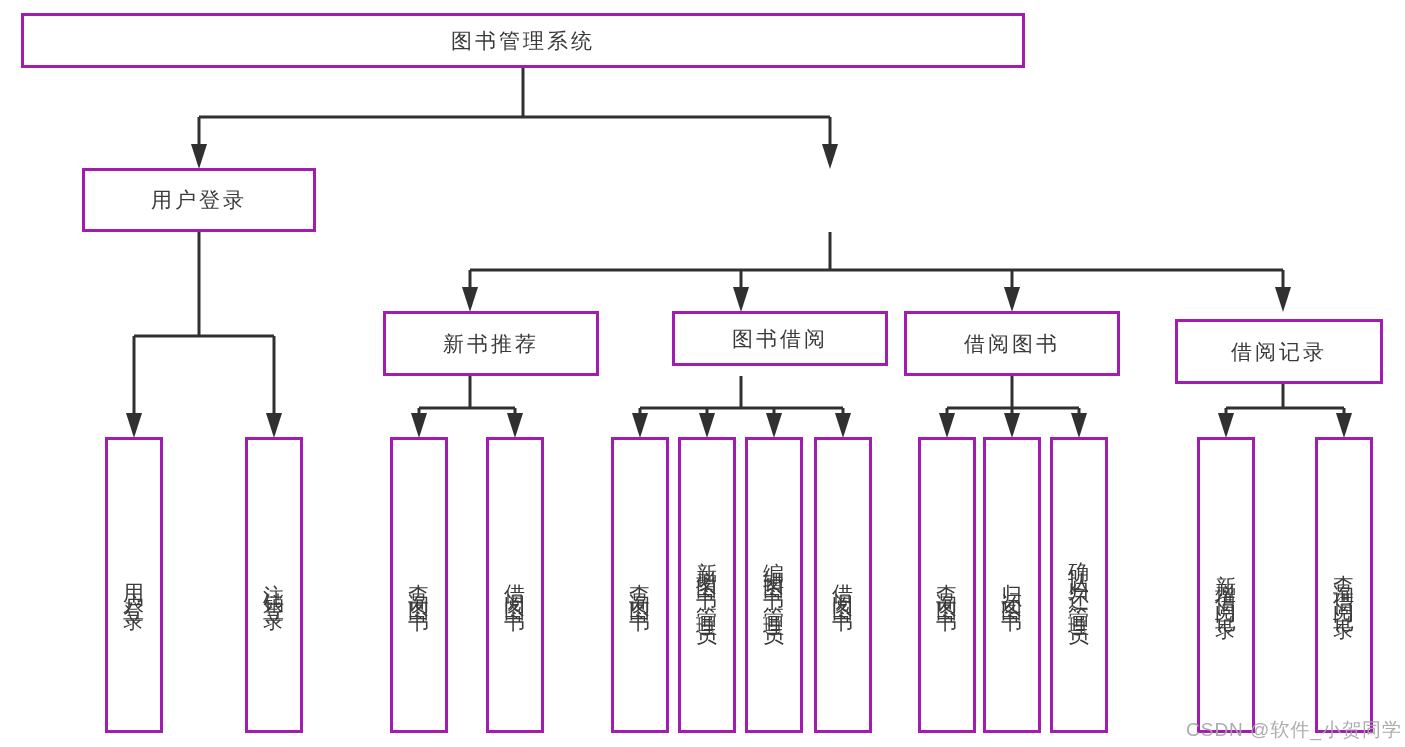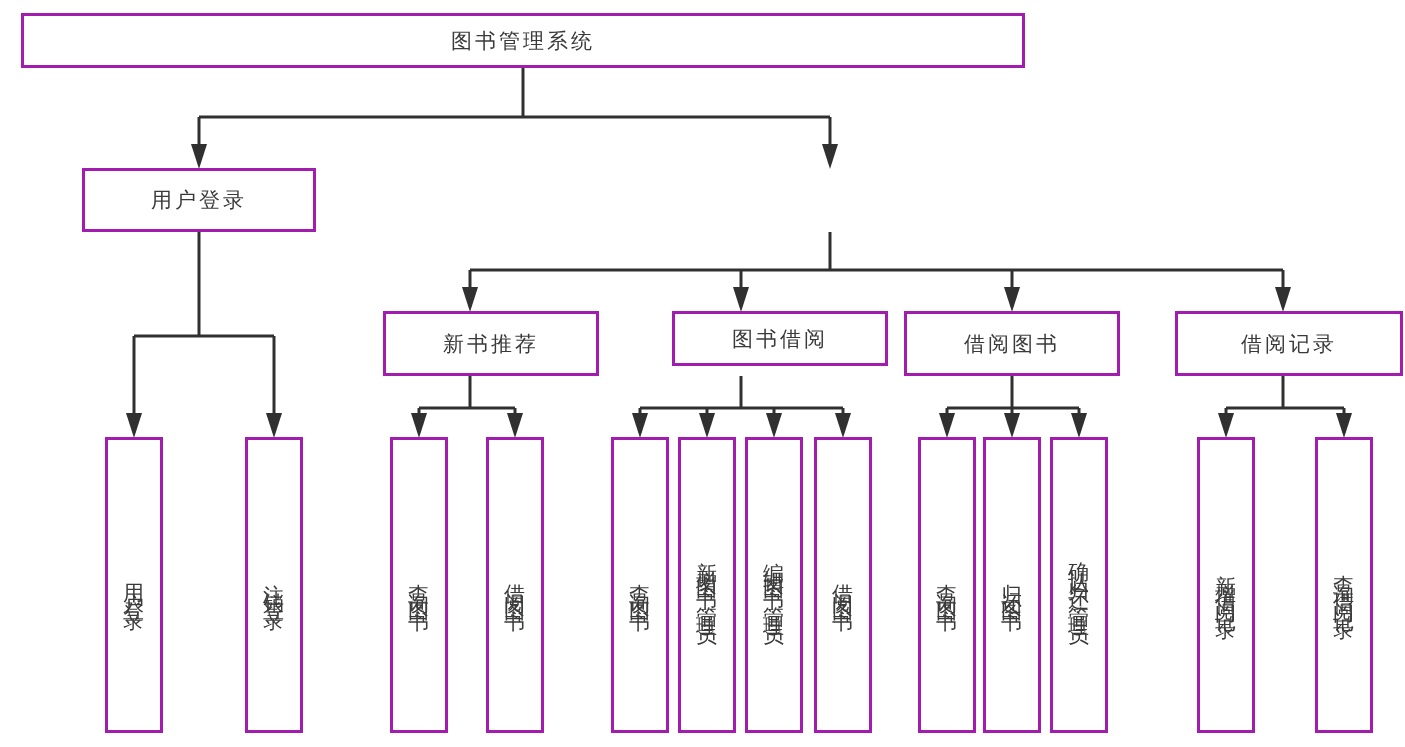--- a/index.html
+++ b/index.html
@@ -134,21 +134,21 @@
 
   <div class="node h" style="left:383px; top:311px; width:216px; height:65px;">
     <span class="lbl">新书推荐</span>
   </div>
   <div class="node h" style="left:633px; top:311px; width:216px; height:55px;margin-left:39px;">
     <span class="lbl">图书借阅</span>
   </div>
   <div class="node h" style="left:904px; top:311px; width:216px; height:65px;">
     <span class="lbl">借阅图书</span>
   </div>
-  <div class="node h" style="left:1175px; top:311px; width:228px; height:65px;">
+  <div class="node h" style="left:1175px; top:319px; width:208px; height:65px;">
     <span class="lbl">借阅记录</span>
   </div>
 
   <div class="node v" style="left:105px; top:437px; width:58px; height:296px;">
     <span class="lbl">用户登录</span>
   </div>
   <div class="node v" style="left:245px; top:437px; width:58px; height:296px;">
     <span class="lbl">注销登录</span>
   </div>
   <div class="node v" style="left:390px; top:437px; width:58px; height:296px;">
@@ -178,14 +178,15 @@
   <div class="node v" style="left:1050px; top:437px; width:58px; height:296px;">
     <span class="lbl">确认归还（管理员）</span>
   </div>
   <div class="node v" style="left:1197px; top:437px; width:58px; height:296px;">
     <span class="lbl">新增借阅记录</span>
   </div>
   <div class="node v" style="left:1315px; top:437px; width:58px; height:296px;">
     <span class="lbl">查询借阅记录</span>
   </div>
 
+  <div id="watermark">CSDN @软件_小贺同学</div>
 
 </div>
 
 </body></html>

